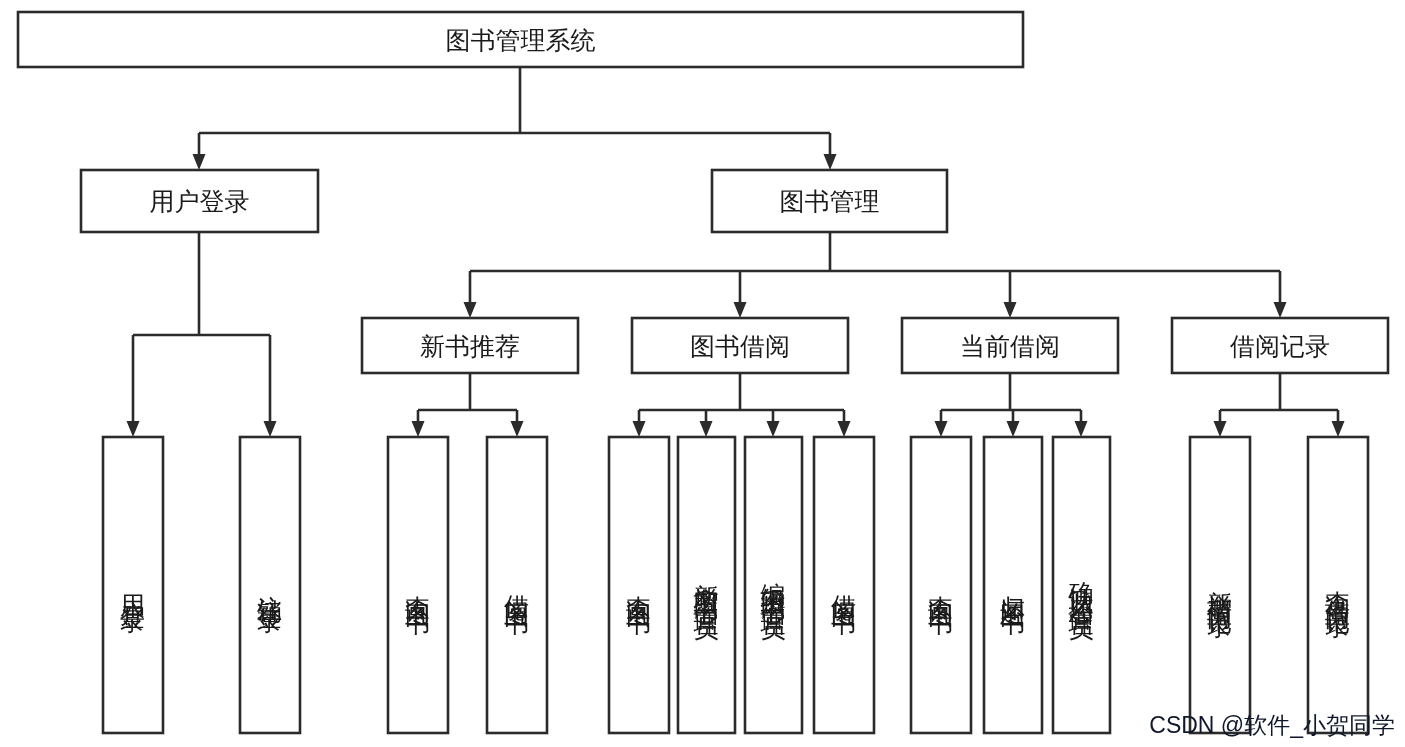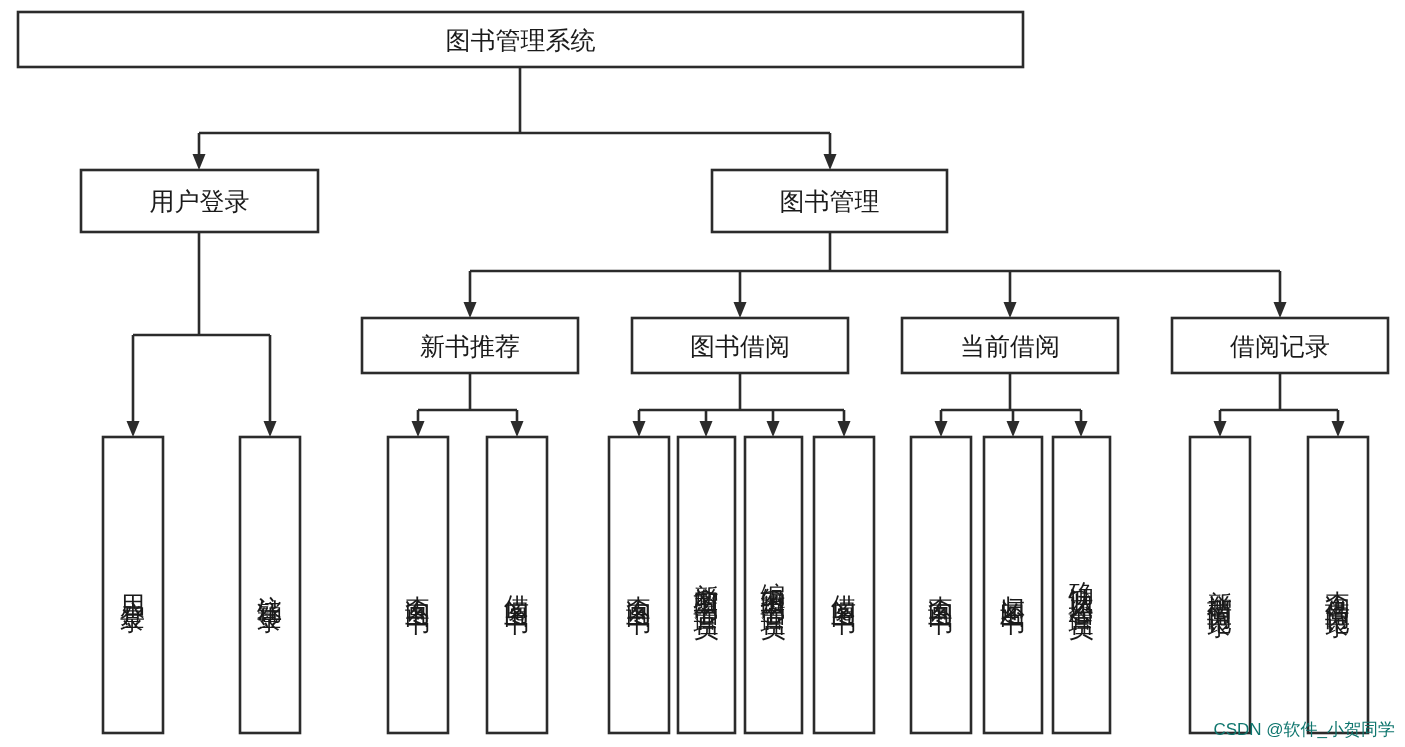--- a/index.html
+++ b/index.html
@@ -56,22 +56,22 @@
     text-anchor: middle;
     dominant-baseline: central;
     writing-mode: vertical-rl;
     letter-spacing: 5px;
   }
   .watermark-text {
     position: absolute;
     right: 10px;
     bottom: 6px;
     font-family: "Liberation Sans", "DejaVu Sans", sans-serif;
-    font-size: 17px;
-    color: #0f766e;
+    font-size: 23px;
+    color: #0f172a;
     white-space: nowrap;
     pointer-events: none;
     user-select: none;
   }
 </style>
 </head>
 <body>
 
 <div id="diagram-root">
 

